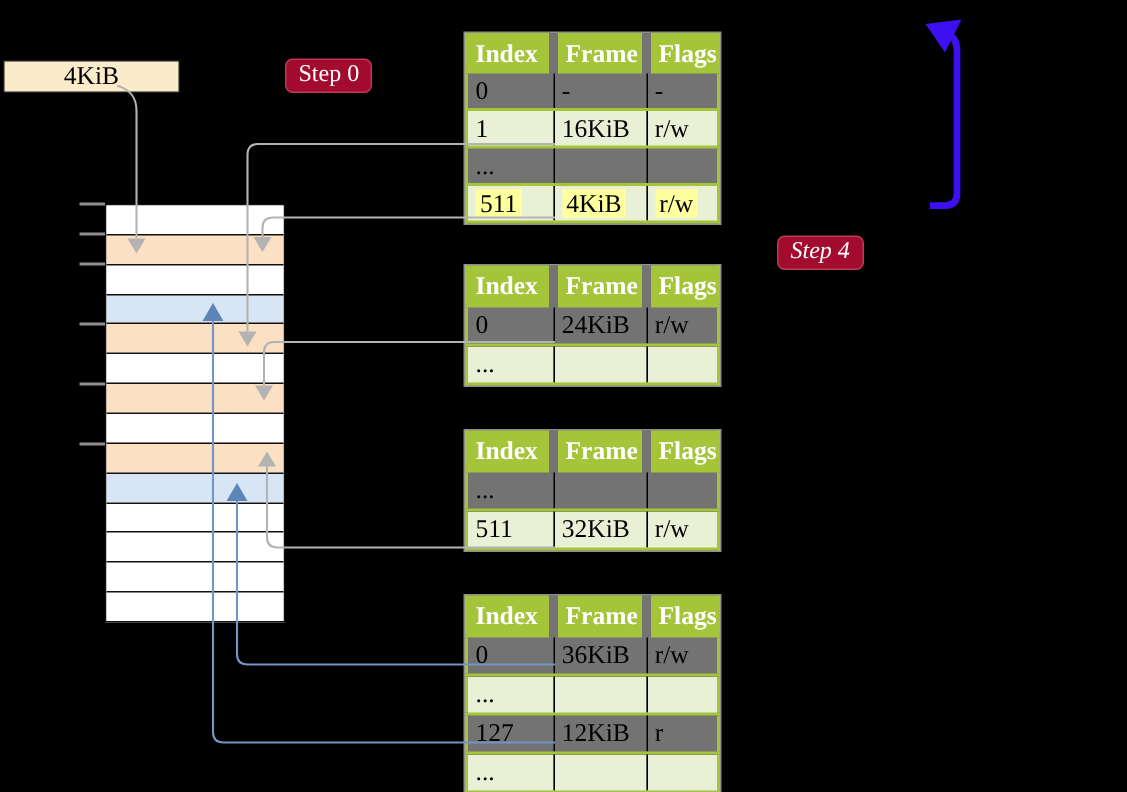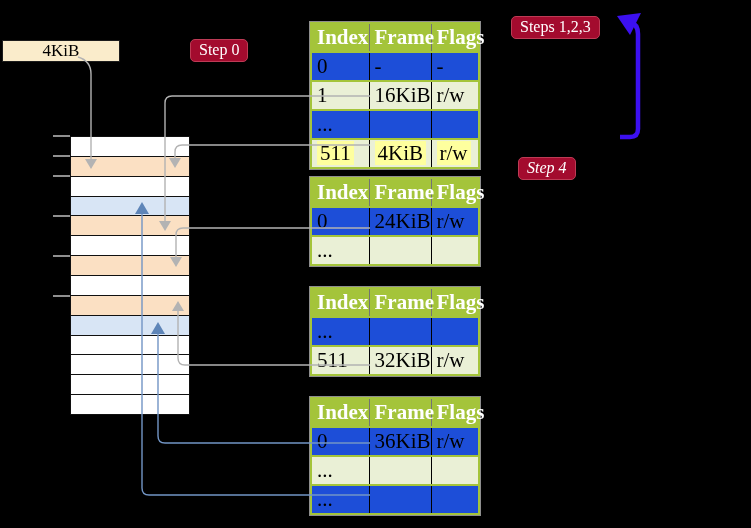--- a/index.html
+++ b/index.html
@@ -31,27 +31,27 @@
   .c-white{background:#ffffff;}
   .c-peach{background:#fbe0c3;}
   .c-blue{background:#d8e5f5;}
   .tick{
     position:absolute;left:53px;width:17px;height:2px;background:#8f8f8f;
   }
   
   .ptable{position:absolute;left:310px;}
   table{
     border-collapse:collapse;table-layout:fixed;width:168px;
-    background:#1d4ed8;border:2px solid #a4c43a;
+    background:#737373;border:2px solid #a4c43a;
     box-shadow:0 0 0 1px #8e8e8e;
-    font-size:21px;
+    font-size:17px;
   }
   th{
     background:#a4c43a;color:#fff;font-weight:bold;text-align:left;
-    padding:1px 5px;border-left:1px solid #737373;
+    padding:1px 5px;border-left:6px solid #737373;
   }
   th:first-child{border-left:none;}
   td{
     border-left:1px solid #000;border-top:2px solid #a4c43a;
     padding:1px 5px;color:#000;overflow:hidden;white-space:nowrap;
   }
   td:first-child{border-left:none;}
   tbody tr:nth-child(even) td{background:#eaf0d6;}
   .pt1 tr{height:25px;}
   .pt2 tr,.pt3 tr,.pt4 tr{height:26px;}
@@ -60,21 +60,20 @@
   #overlay{position:absolute;left:0;top:0;pointer-events:none;}
 </style>
 </head>
 <body>
 
 <div id="canvas">
 
   <div class="legend-box">4KiB</div>
 
   <div class="badge" style="left:190px;top:39px;">Step 0</div>
-  <div class="badge" style="left:511px;top:16px;">Steps 1,2,3</div>
   <div class="badge" style="left:518px;top:157px;font-style:italic;">Step 4</div>
 
   <div class="memory-strip">
       <div class="mrow c-white"></div>
       <div class="mrow c-peach"></div>
       <div class="mrow c-white"></div>
       <div class="mrow c-blue"></div>
       <div class="mrow c-peach"></div>
       <div class="mrow c-white"></div>
       <div class="mrow c-peach"></div>
@@ -210,20 +209,25 @@
           <td>0</td>
           <td>36KiB</td>
           <td>r/w</td>
         </tr>
         <tr>
           <td>...</td>
           <td></td>
           <td></td>
         </tr>
         <tr>
+          <td>127</td>
+          <td>12KiB</td>
+          <td>r</td>
+        </tr>
+        <tr>
           <td>...</td>
           <td></td>
           <td></td>
         </tr>
       </tbody>
     </table>
   </div>
 
   <svg id="overlay" width="751" height="528" viewBox="0 0 751 528">
 

